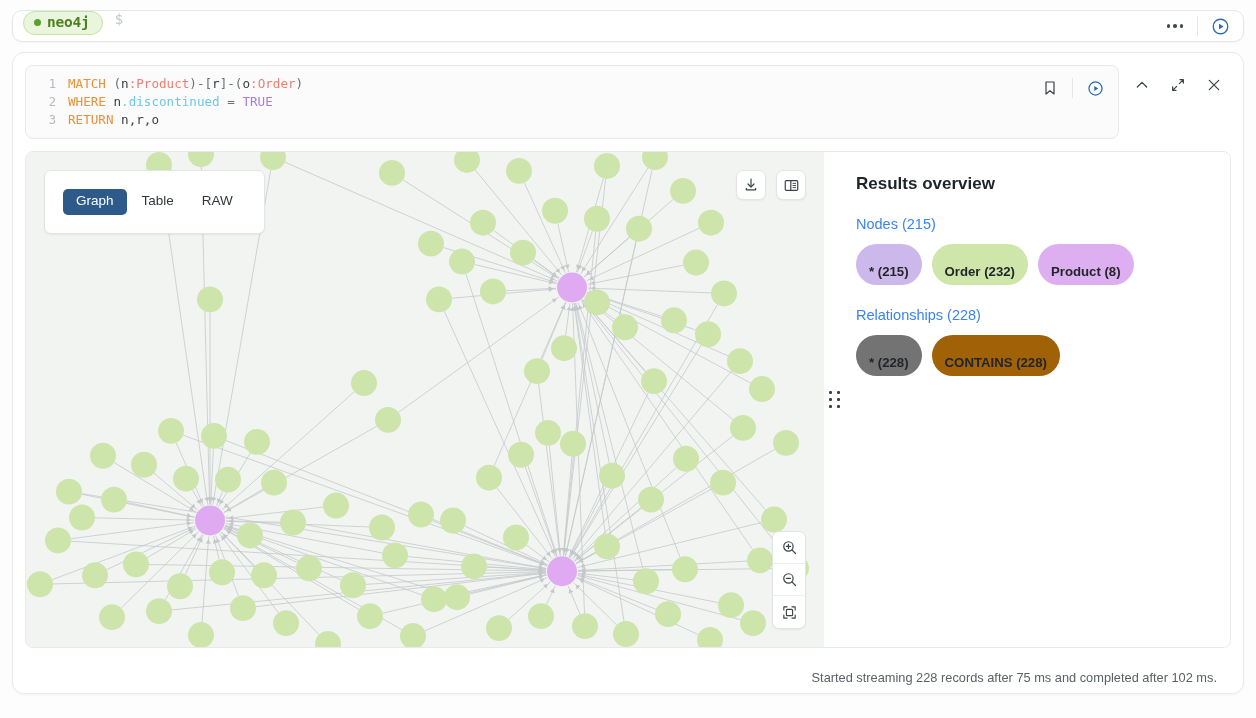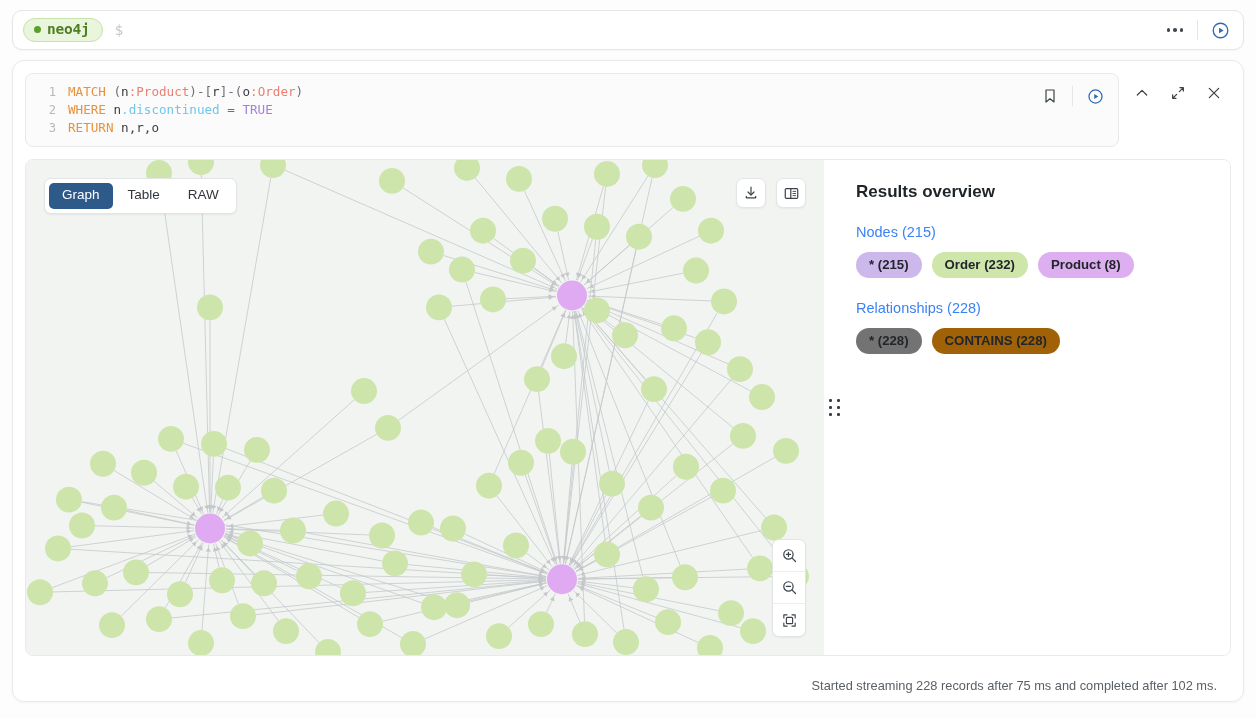--- a/index.html
+++ b/index.html
@@ -12,26 +12,26 @@
   }
   .app {
     position: relative;
     width: 1256px; height: 718px;
     background: #fdfdfd;
     padding: 10px 12px 0 12px;
   }
 
   
   .topbar {
-    height: 40px;
+    height: 32px;
     background: #ffffff;
     border: 1px solid #e4e6e8;
     border-radius: 10px;
     display: flex;
-    align-items: center;
+    align-items: flex-start;
     padding: 0 8px 0 10px;
     box-shadow: 0 1px 2px rgba(0,0,0,0.035);
   }
   .neo-pill {
     display: inline-flex;
     align-items: center;
     gap: 6px;
     background: #e9f5dd;
     border: 1px solid #c7e3a6;
     color: #4e7f23;
@@ -143,21 +143,21 @@
   }
   .graph-svg { position: absolute; inset: 0; width: 100%; height: 100%; display: block; }
 
   .view-tabs {
     position: absolute;
     top: 18px; left: 18px;
     display: flex;
     background: #ffffff;
     border: 1px solid #e2e4e6;
     border-radius: 7px;
-    padding: 4px;
+    padding: 18px;
     gap: 2px;
     z-index: 6;
     box-shadow: 0 1px 2px rgba(0,0,0,0.06);
   }
   .view-tab {
     padding: 5px 13px 6px 13px;
     border-radius: 5px;
     font-size: 13.5px;
     color: #31363b;
     cursor: pointer;
@@ -213,21 +213,21 @@
   .overview {
     flex: 1 1 auto;
     background: #ffffff;
     padding: 22px 22px 0 10px;
   }
   .ov-title { font-size: 17px; font-weight: bold; color: #1f2428; margin: 0 0 22px 0; }
   .ov-sub { font-size: 14.5px; color: #3b82f6; margin: 0 0 12px 0; }
   .chips { display: flex; flex-wrap: wrap; gap: 10px; margin-bottom: 22px; }
   .chip {
     border-radius: 999px;
-    padding: 5px 13px 6px 13px;
+    padding: 20px 13px 6px 13px;
     font-size: 13.2px;
     font-weight: bold;
     color: #22262a;
     cursor: pointer;
     line-height: 1.15;
     white-space: nowrap;
   }
 
   
   .statusbar {

